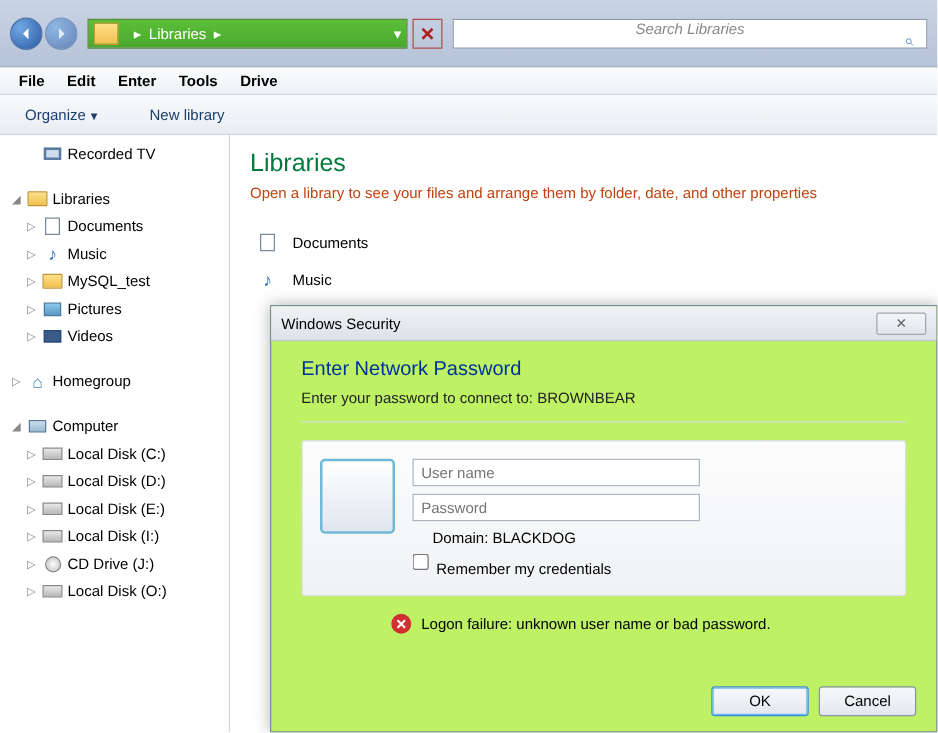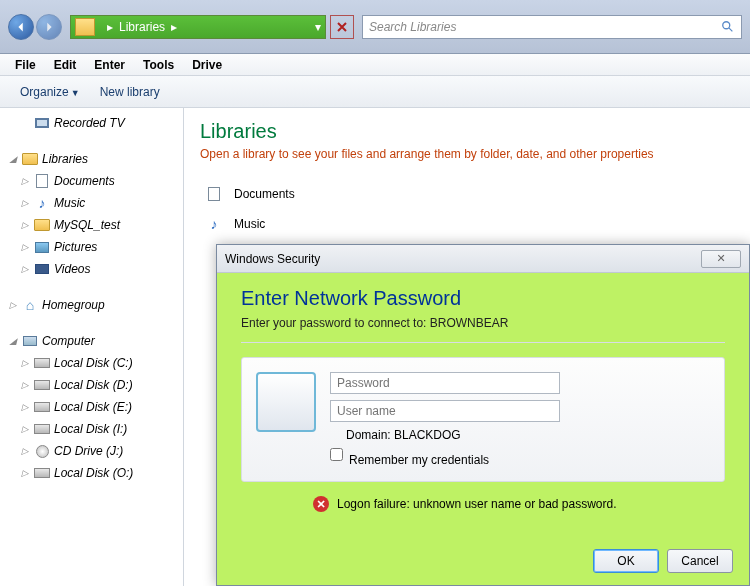--- a/index.html
+++ b/index.html
@@ -9,66 +9,66 @@
 .navbar { height: 54px; background: linear-gradient(#c9d4e6, #b6c2d6); display: flex; align-items: center; padding: 6px 8px; border-bottom: 1px solid #8b9ab0; }
 .navbtn { width: 26px; height: 26px; border-radius: 50%; background: radial-gradient(circle at 30% 30%, #6fa8e6, #2d5aa0); border: 1px solid #4a72a8; display: flex; align-items: center; justify-content: center; margin-right: 2px; cursor: pointer; }
 .navbtn.fwd { opacity: .6; }
 .navbtn svg { width: 14px; height: 14px; fill: #fff; }
 .addr { flex: 1; height: 24px; background: linear-gradient(#5bbf3a, #4aa82c); border: 1px solid #5a8a3a; display: flex; align-items: center; margin-left: 6px; color: #fff; padding: 0 4px; }
 .addr .foldericon { width: 20px; height: 18px; background: linear-gradient(#ffe08a, #f0c050); border: 1px solid #c09830; margin-right: 6px; }
 .addr .sep { margin: 0 6px; }
 .addr .drop { margin-left: auto; }
 .closebtn { width: 24px; height: 24px; display: flex; align-items: center; justify-content: center; margin-left: 4px; border: 1px solid #b05050; }
 .closebtn svg { stroke: #b02020; stroke-width: 2; }
-.search { width: 380px; height: 24px; background: #fff; border: 1px solid #8b9ab0; margin-left: 8px; display: flex; align-items: center; padding: 0 6px; color: #888; font-style: italic; }
+.search { width: 380px; height: 24px; background: #fff; border: 1px solid #8b9ab0; margin-left: 8px; display: flex; align-items: center; padding: 0 6px; color: #888; font-style: italic; flex-direction: column; }
 .search svg { margin-left: auto; }
 
 
 .menubar { height: 22px; background: linear-gradient(#fbfcfd, #eef1f5); border-bottom: 1px solid #d0d6de; display: flex; align-items: center; padding: 0 6px; font-weight: bold; }
 .menubar span { padding: 3px 9px; cursor: pointer; }
 
 
-.toolbar { height: 32px; background: linear-gradient(#f8fafc, #e9edf2); border-bottom: 1px solid #d0d6de; display: flex; align-items: center; padding: 0 10px; }
+.toolbar { height: 32px; background: linear-gradient(#f8fafc, #e9edf2); border-bottom: 1px solid #d0d6de; display: flex; align-items: center; padding: 0 10px; gap: 20px; }
 .toolbar .tb { color: #1a3e6e; padding: 4px 10px; cursor: pointer; }
 .toolbar .tb .arr { font-size: 9px; margin-left: 2px; }
 
 
 .content { display: flex; height: calc(586px - 54px - 22px - 32px); }
-.sidebar { width: 184px; border-right: 1px solid #d0d6de; padding: 4px 0; overflow: hidden; font-style: italic; }
+.sidebar { width: 184px; border-right: 1px solid #d0d6de; padding: 4px 0; overflow: hidden; }
 .sidebar .item { display: flex; align-items: center; padding: 2px 4px 2px 8px; line-height: 18px; cursor: pointer; }
 .sidebar .tw { width: 10px; text-align: center; color: #888; font-size: 9px; }
 .sidebar .icn { width: 16px; height: 16px; margin: 0 4px; display: flex; align-items: center; justify-content: center; }
 .sidebar .indent { padding-left: 20px; }
 .sidebar .gap { height: 14px; }
 
 .main { flex: 1; padding: 12px 16px; position: relative; }
 .main h1 { color: #007a3d; font-size: 20px; font-weight: 400; margin-bottom: 4px; }
 .main .sub { color: #c2410c; font-size: 12px; margin-bottom: 18px; }
 .libitem { display: flex; align-items: center; padding: 4px 0; }
 .libitem .icn { width: 28px; height: 22px; margin-right: 6px; display:flex; align-items:center; justify-content:center; }
 
 
 .dialog { position: absolute; left: 216px; top: 244px; width: 534px; height: 342px; background: #bef264; border: 1px solid #7a8aa0; box-shadow: 0 0 12px rgba(0,0,0,.3); }
 .dlg-title { height: 28px; background: linear-gradient(#f0f2f5, #dde2e9); border-bottom: 1px solid #c0c8d2; display: flex; align-items: center; padding: 0 8px; }
 .dlg-title .x { margin-left: auto; width: 40px; height: 18px; border: 1px solid #a0a8b2; border-radius: 2px; background: linear-gradient(#f4f6f8,#e2e6ec); display: flex; align-items: center; justify-content: center; color: #666; cursor: pointer; font-family: Verdana; font-size:11px; }
 .dlg-body { padding: 14px 24px; }
-.dlg-h { color: #003399; font-size: 20px; margin-bottom: 6px; }
+.dlg-h { color: #003399; font-size: 16px; margin-bottom: 6px; }
 .dlg-s { color: #222; margin-bottom: 12px; }
 .dlg-hr { border: 0; border-top: 1px solid #d8dde4; margin-bottom: 14px; }
 .cred { background: linear-gradient(#fdfdfd,#f0f2f5); border: 1px solid #d8dde4; border-radius: 3px; padding: 14px; display: flex; }
 .avatar { width: 60px; height: 60px; background: linear-gradient(#fff,#e0e6ee); border: 2px solid #6fb8d8; border-radius: 4px; margin-right: 14px; }
 .cred-fields { flex: 1; }
 .cred-fields input { width: 230px; height: 22px; border: 1px solid #b0b8c2; padding: 0 6px; margin-bottom: 6px; display: block; }
 .domain { margin: 2px 16px 6px; }
 .remember { display: flex; align-items: flex-end; }
 .remember input { width: 13px; height: 13px; margin-right: 6px; }
 .err { display: flex; align-items: center; margin-top: 14px; padding-left: 72px; }
 .err .eicon { width: 16px; height: 16px; border-radius: 50%; background: #d03030; color: #fff; display: flex; align-items: center; justify-content: center; font-weight: bold; margin-right: 8px; font-size:11px; }
 .dlg-btns { position: absolute; right: 16px; bottom: 12px; display: flex; gap: 8px; }
-.dlg-btns button { width: 66px; height: 24px; border: 1px solid #8a94a2; border-radius: 3px; background: linear-gradient(#f6f8fa,#e4e8ee); cursor: pointer; }
+.dlg-btns button { width: 78px; height: 24px; border: 1px solid #8a94a2; border-radius: 3px; background: linear-gradient(#f6f8fa,#e4e8ee); cursor: pointer; }
 .dlg-btns button.ok { border-color: #3a8ed8; box-shadow: 0 0 0 1px #6fb8ff inset; }
 
 .ico-folder { width:16px; height:12px; background:linear-gradient(#ffe08a,#f0c050); border:1px solid #c09830; border-radius:1px; }
 .ico-disk { width:16px; height:10px; background:linear-gradient(#e8e8e8,#b8b8b8); border:1px solid #888; }
 .ico-tv { width:14px;height:10px;border:2px solid #5a7aa0;background:#cde; }
 .ico-doc { width:12px;height:14px;background:#fff;border:1px solid #7a8a9a; position:relative; }
 .ico-music { color:#2a6ac0; font-size:14px; }
 .ico-pic { width:14px;height:11px;background:linear-gradient(#8ac8f0,#5a98c0);border:1px solid #4a7aa0; }
 .ico-vid { width:14px;height:10px;background:#3a5a8a;border:1px solid #2a4a7a; }
 .ico-home { color:#4a8ac0; font-size:14px; }
@@ -252,22 +252,22 @@
     <span>Windows Security</span>
     <div class="x">✕</div>
   </div>
   <div class="dlg-body">
     <div class="dlg-h">Enter Network Password</div>
     <div class="dlg-s">Enter your password to connect to: BROWNBEAR</div>
     <hr class="dlg-hr">
     <div class="cred">
       <div class="avatar"></div>
       <div class="cred-fields">
+        <input type="text" placeholder="User name" style="">
         <input type="password" placeholder="Password" style="">
-        <input type="text" placeholder="User name" style="">
         <div class="domain">Domain: BLACKDOG</div>
         <label class="remember">
           <input type="checkbox" style="">
           <span>Remember my credentials</span>
         </label>
       </div>
     </div>
     <div class="err">
       <div class="eicon">✕</div>
       <span>Logon failure: unknown user name or bad password.</span>

